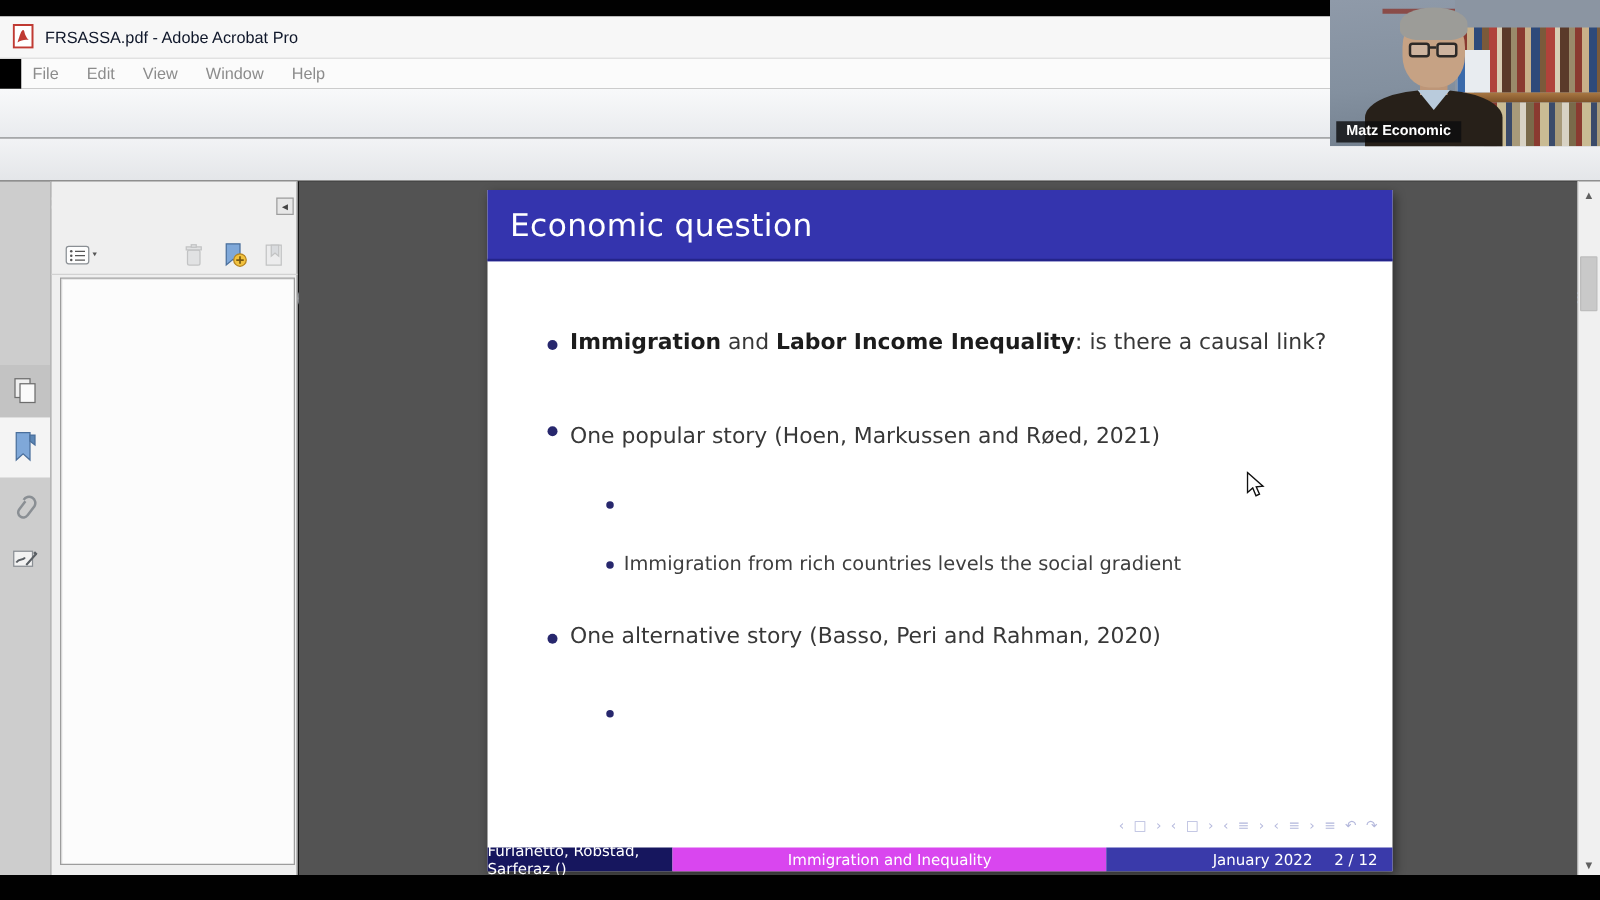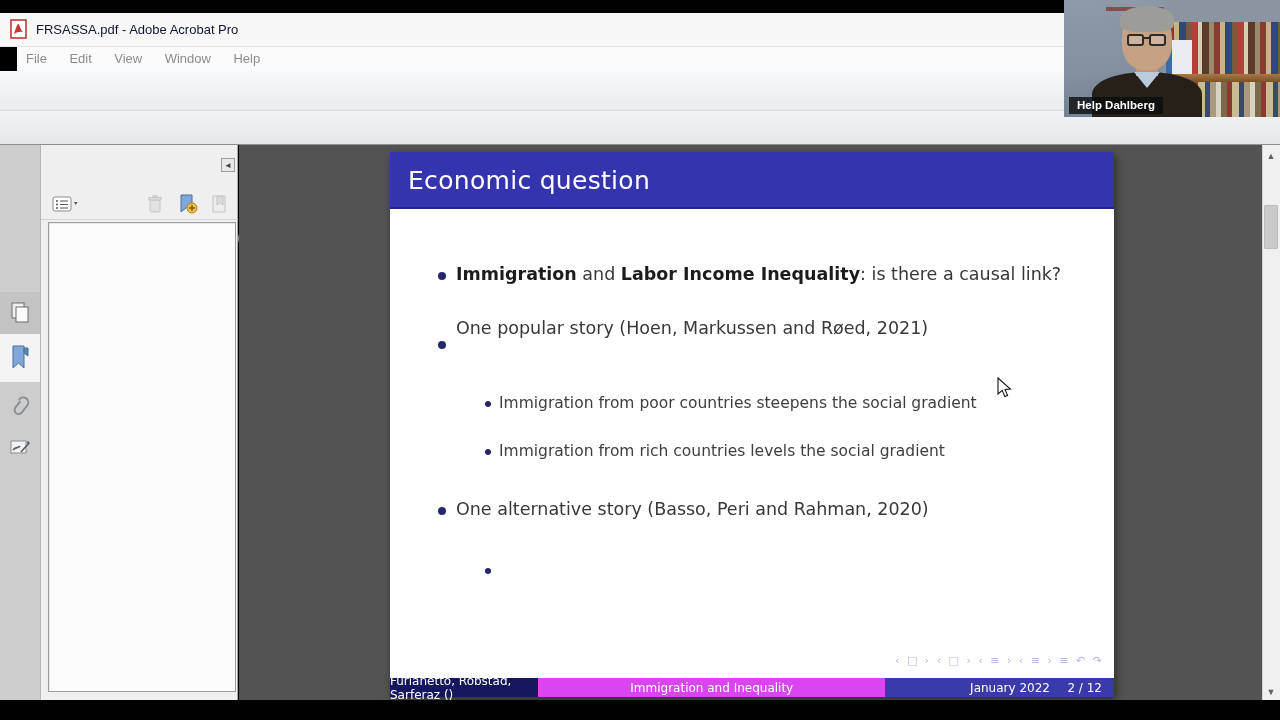--- a/index.html
+++ b/index.html
@@ -343,24 +343,23 @@
 
   <div id="slide" class="abs">
     <div id="slide-banner" class="abs">
       <div id="slide-title" class="abs">Economic question</div>
     </div>
 
     <span class="dot1" style="left:48px;top:120px"></span>
     <div class="b1" style="left:66px;top:112px"><span class="bold-seg">Immigration</span><span> and </span><span class="bold-seg">Labor Income Inequality</span><span>: is there a causal link?</span></div>
 
     <span class="dot1" style="left:48px;top:189px"></span>
-    <div class="b1" style="left:66px;top:166px">One popular story (Hoen, Markussen and Røed, 2021)</div>
+    <div class="b1" style="left:66px;top:187px">One popular story (Hoen, Markussen and Røed, 2021)</div>
 
     <span class="dot2" style="left:95px;top:249px"></span>
-    <div class="b2" style="left:109px;top:242px">Immigration from poor countries steepens the social gradient</div>
 
     <span class="dot2" style="left:95px;top:297px"></span>
     <div class="b2" style="left:109px;top:290px">Immigration from rich countries levels the social gradient</div>
 
     <span class="dot1" style="left:48px;top:355px"></span>
     <div class="b1" style="left:66px;top:347px">One alternative story (Basso, Peri and Rahman, 2020)</div>
 
     <span class="dot2" style="left:95px;top:416px"></span>
 
     <div id="nav-symbols">‹ □ ›  ‹ □ ›  ‹ ≡ ›  ‹ ≡ ›   ≡   ↶ ↷</div>
@@ -393,20 +392,20 @@
     <div id="person-body"></div>
     <div id="person-neck"></div>
     <div id="person-collar"></div>
     <div id="person-head"></div>
     <div id="person-hair"></div>
     <div id="glasses">
       <div class="lens" style="left:1px"></div>
       <div class="lens" style="left:23px"></div>
       <div style="position:absolute;left:18px;top:3px;width:5px;height:2px;background:#2d2a28"></div>
     </div>
-    <div id="name-tag">Help Dahlberg</div>
+    <div id="name-tag">Matz Economic</div>
   </div>
 
   <svg id="mouse-cursor" class="abs" width="16" height="22" viewBox="0 0 16 22">
     <path d="M1 1 L1 17 L5.2 13.4 L7.8 19.6 L10.6 18.4 L8 12.4 L13.4 12 Z" fill="#fff" stroke="#111" stroke-width="1.1"></path>
   </svg>
 
 </div>
 
 </body></html>

